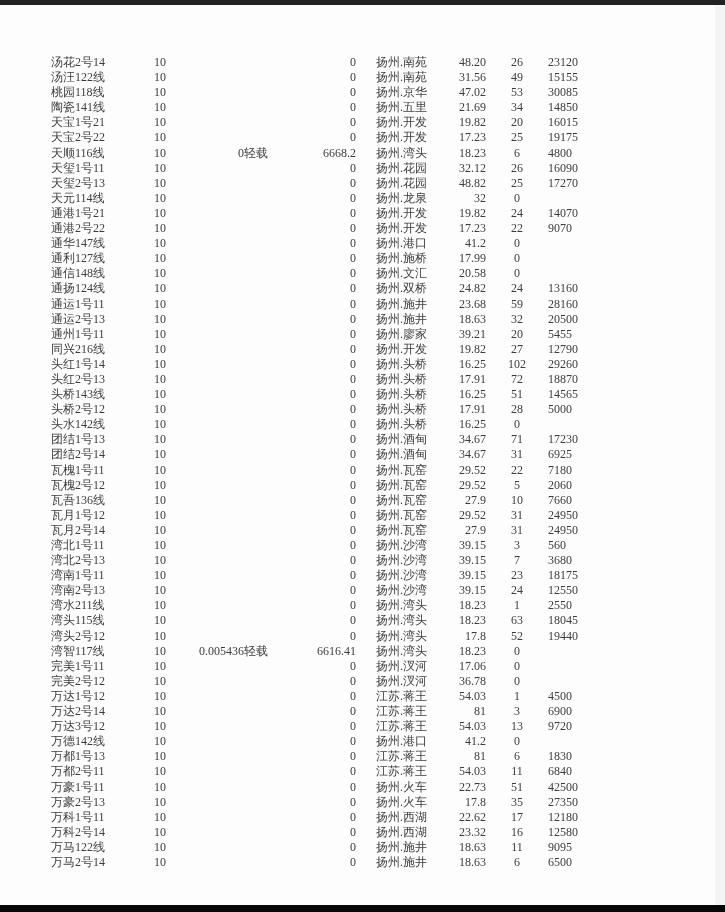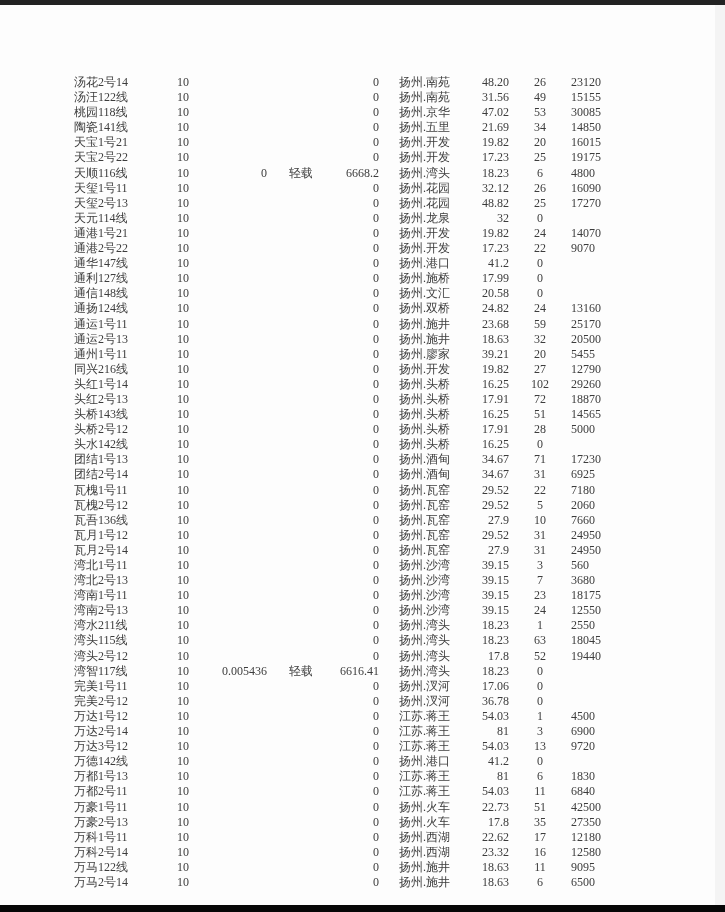--- a/index.html
+++ b/index.html
@@ -20,35 +20,34 @@
   }
   .bar-bottom {
     position: absolute; bottom: 0; left: 0; right: 0;
     height: 7px; background: #070707;
   }
   .page-edge {
     position: absolute; top: 5px; bottom: 7px; right: 0;
     width: 10px; background: #f4f4f4;
   }
   #table {
-    position: absolute; left: 74px; top: 55px;
+    position: absolute; left: 51px; top: 55px;
     color: #3c3c3c;
-    margin-top: 20px;
   }
   .row {
     display: flex;
     height: 15.1px; line-height: 15.3px;
     font-size: 12px;
     white-space: nowrap;
   }
   .row span { display: block; box-sizing: border-box; }
   .c1 { width: 67px; overflow: hidden; text-align: left; }
   .c2 { width: 48px; text-align: right; }
   .c3 { width: 78px; text-align: right; }
-  .c4 { width: 45px; padding-left: 22px; text-align: left; overflow: hidden; }
+  .c4 { width: 45px; padding-left: 0; text-align: left; overflow: hidden; }
   .c5 { width: 67px; text-align: right; }
   .c6 { width: 88px; padding-left: 20px; text-align: left; overflow: hidden; }
   .c7 { width: 42px; text-align: right; }
   .c8 { width: 62px; text-align: center; }
   .c9 { width: 80px; }
 </style>
 </head>
 <body>
 
 <div class="page" style="background: rgb(253, 253, 253);">
@@ -232,21 +231,21 @@
       </div>
       <div class="row">
         <span class="c1">通运1号11</span>
         <span class="c2">10</span>
         <span class="c3"></span>
         <span class="c4"></span>
         <span class="c5">0</span>
         <span class="c6">扬州.施井</span>
         <span class="c7">23.68</span>
         <span class="c8">59</span>
-        <span class="c9">25170</span>
+        <span class="c9">28160</span>
       </div>
       <div class="row">
         <span class="c1">通运2号13</span>
         <span class="c2">10</span>
         <span class="c3"></span>
         <span class="c4"></span>
         <span class="c5">0</span>
         <span class="c6">扬州.施井</span>
         <span class="c7">18.63</span>
         <span class="c8">32</span>

